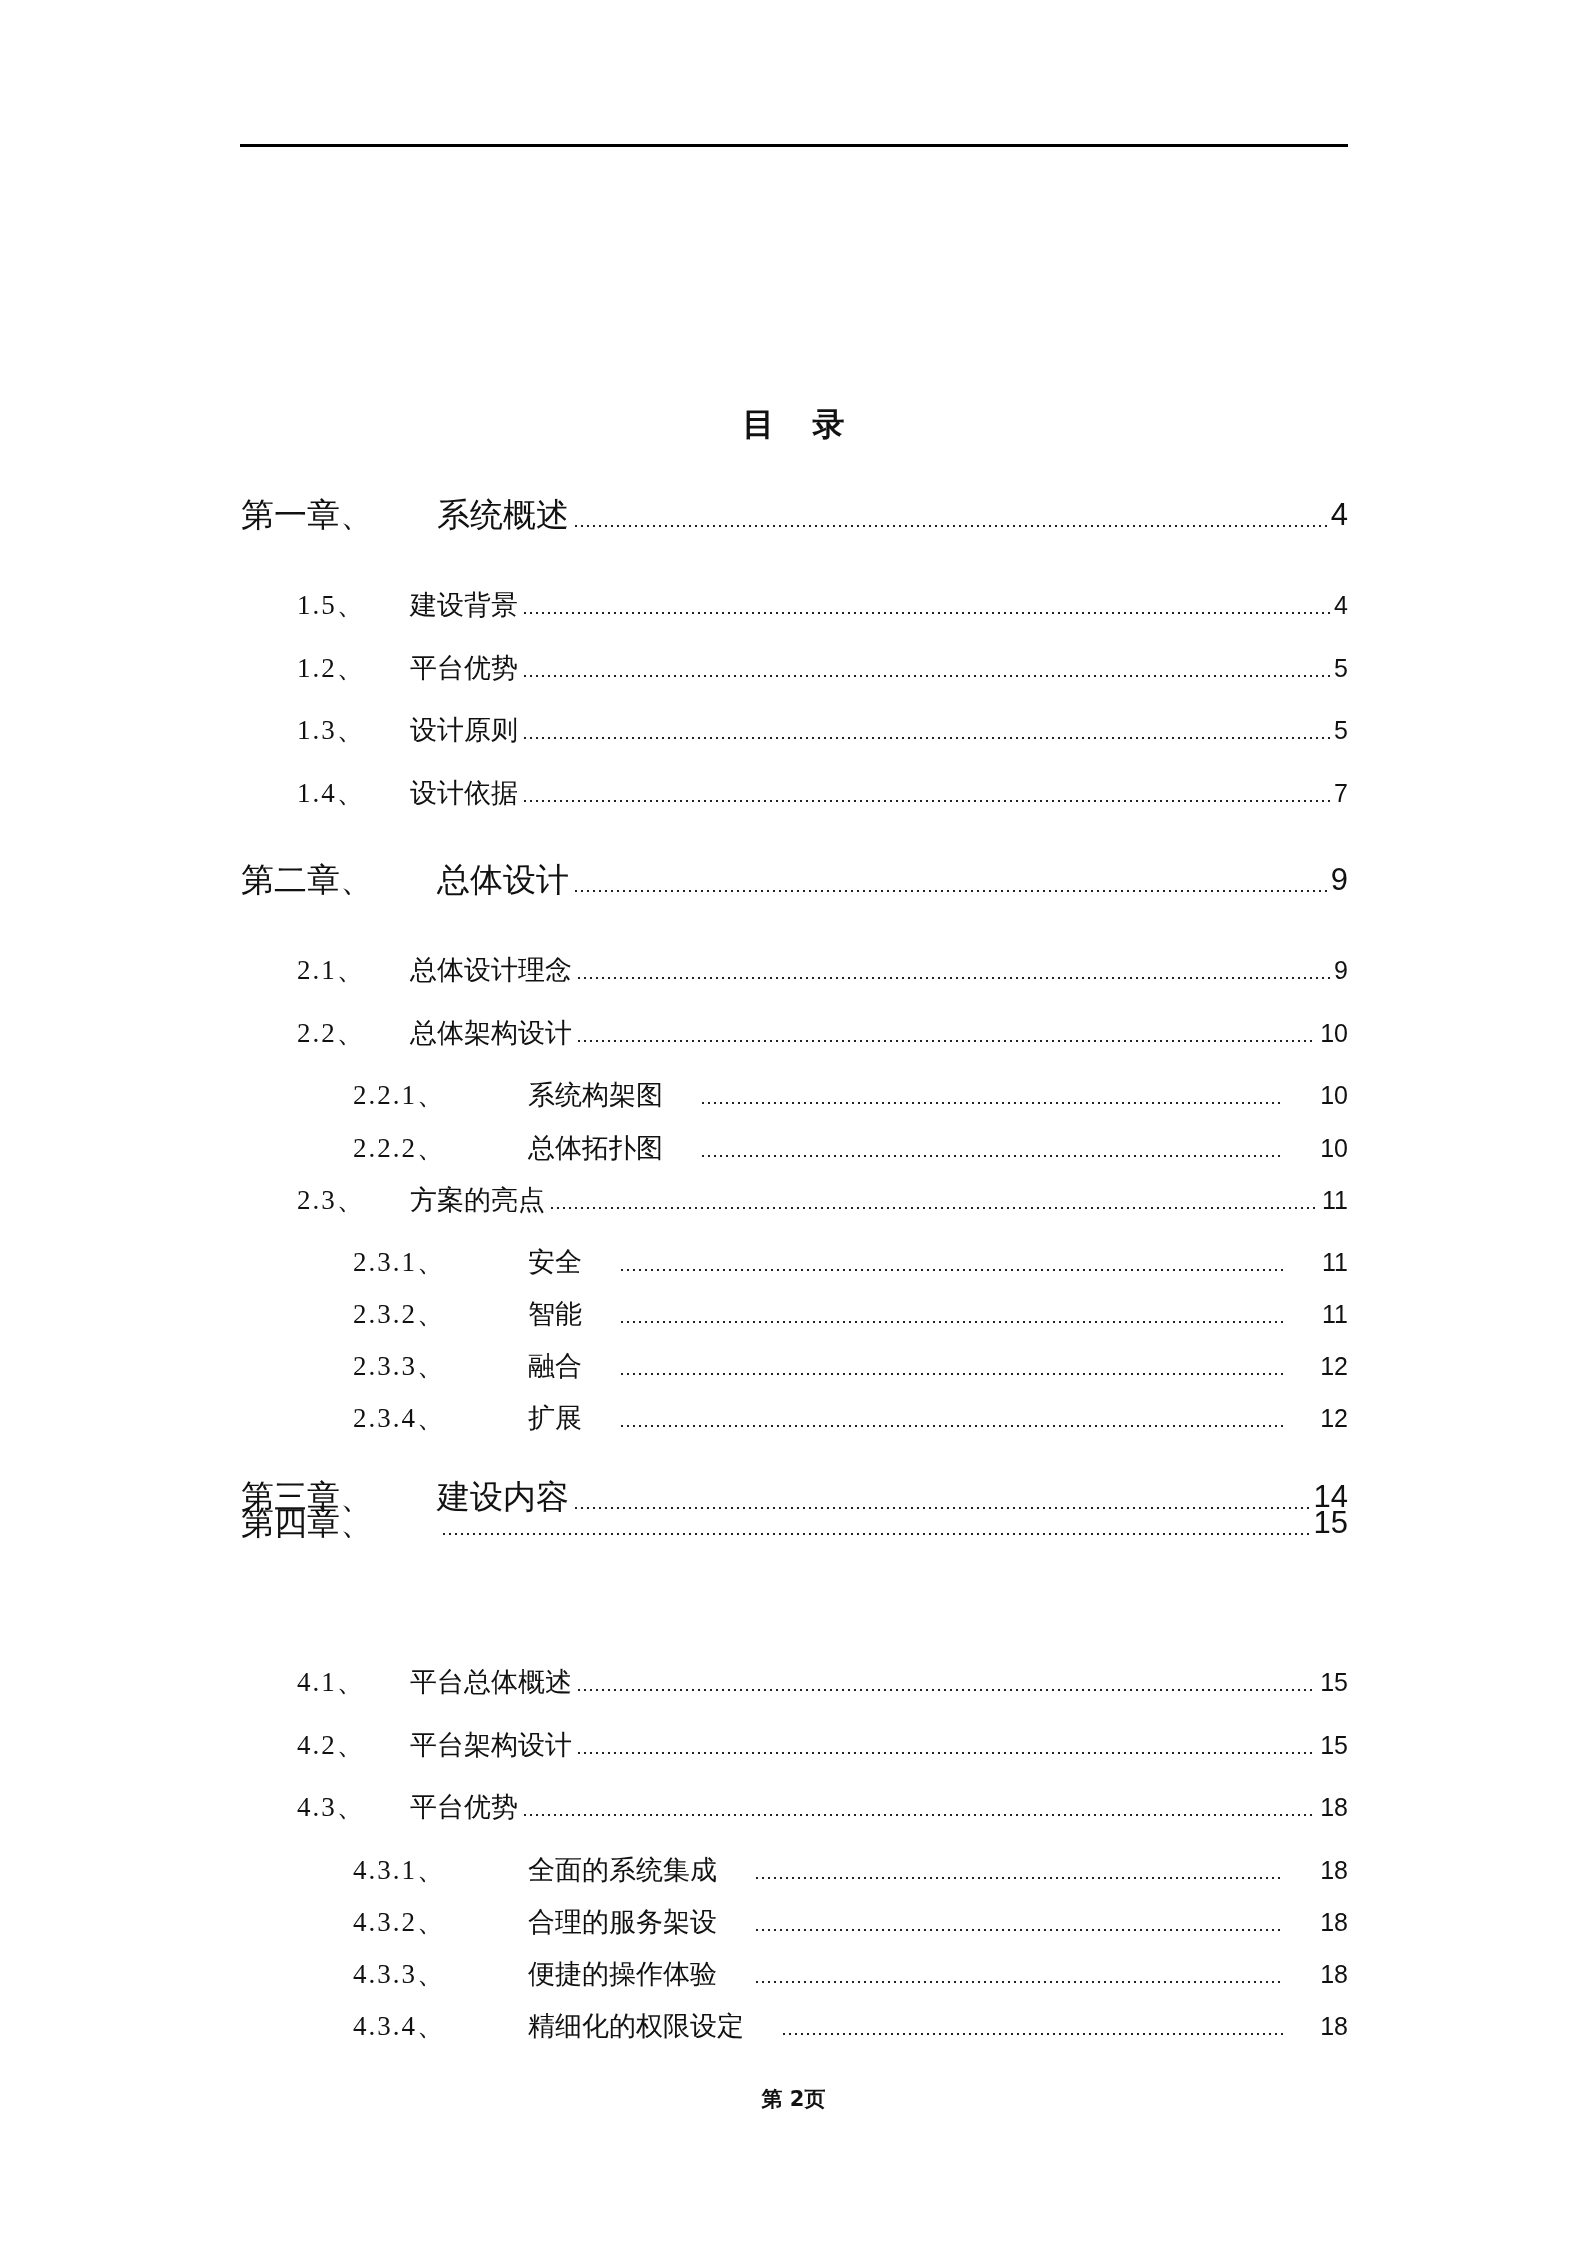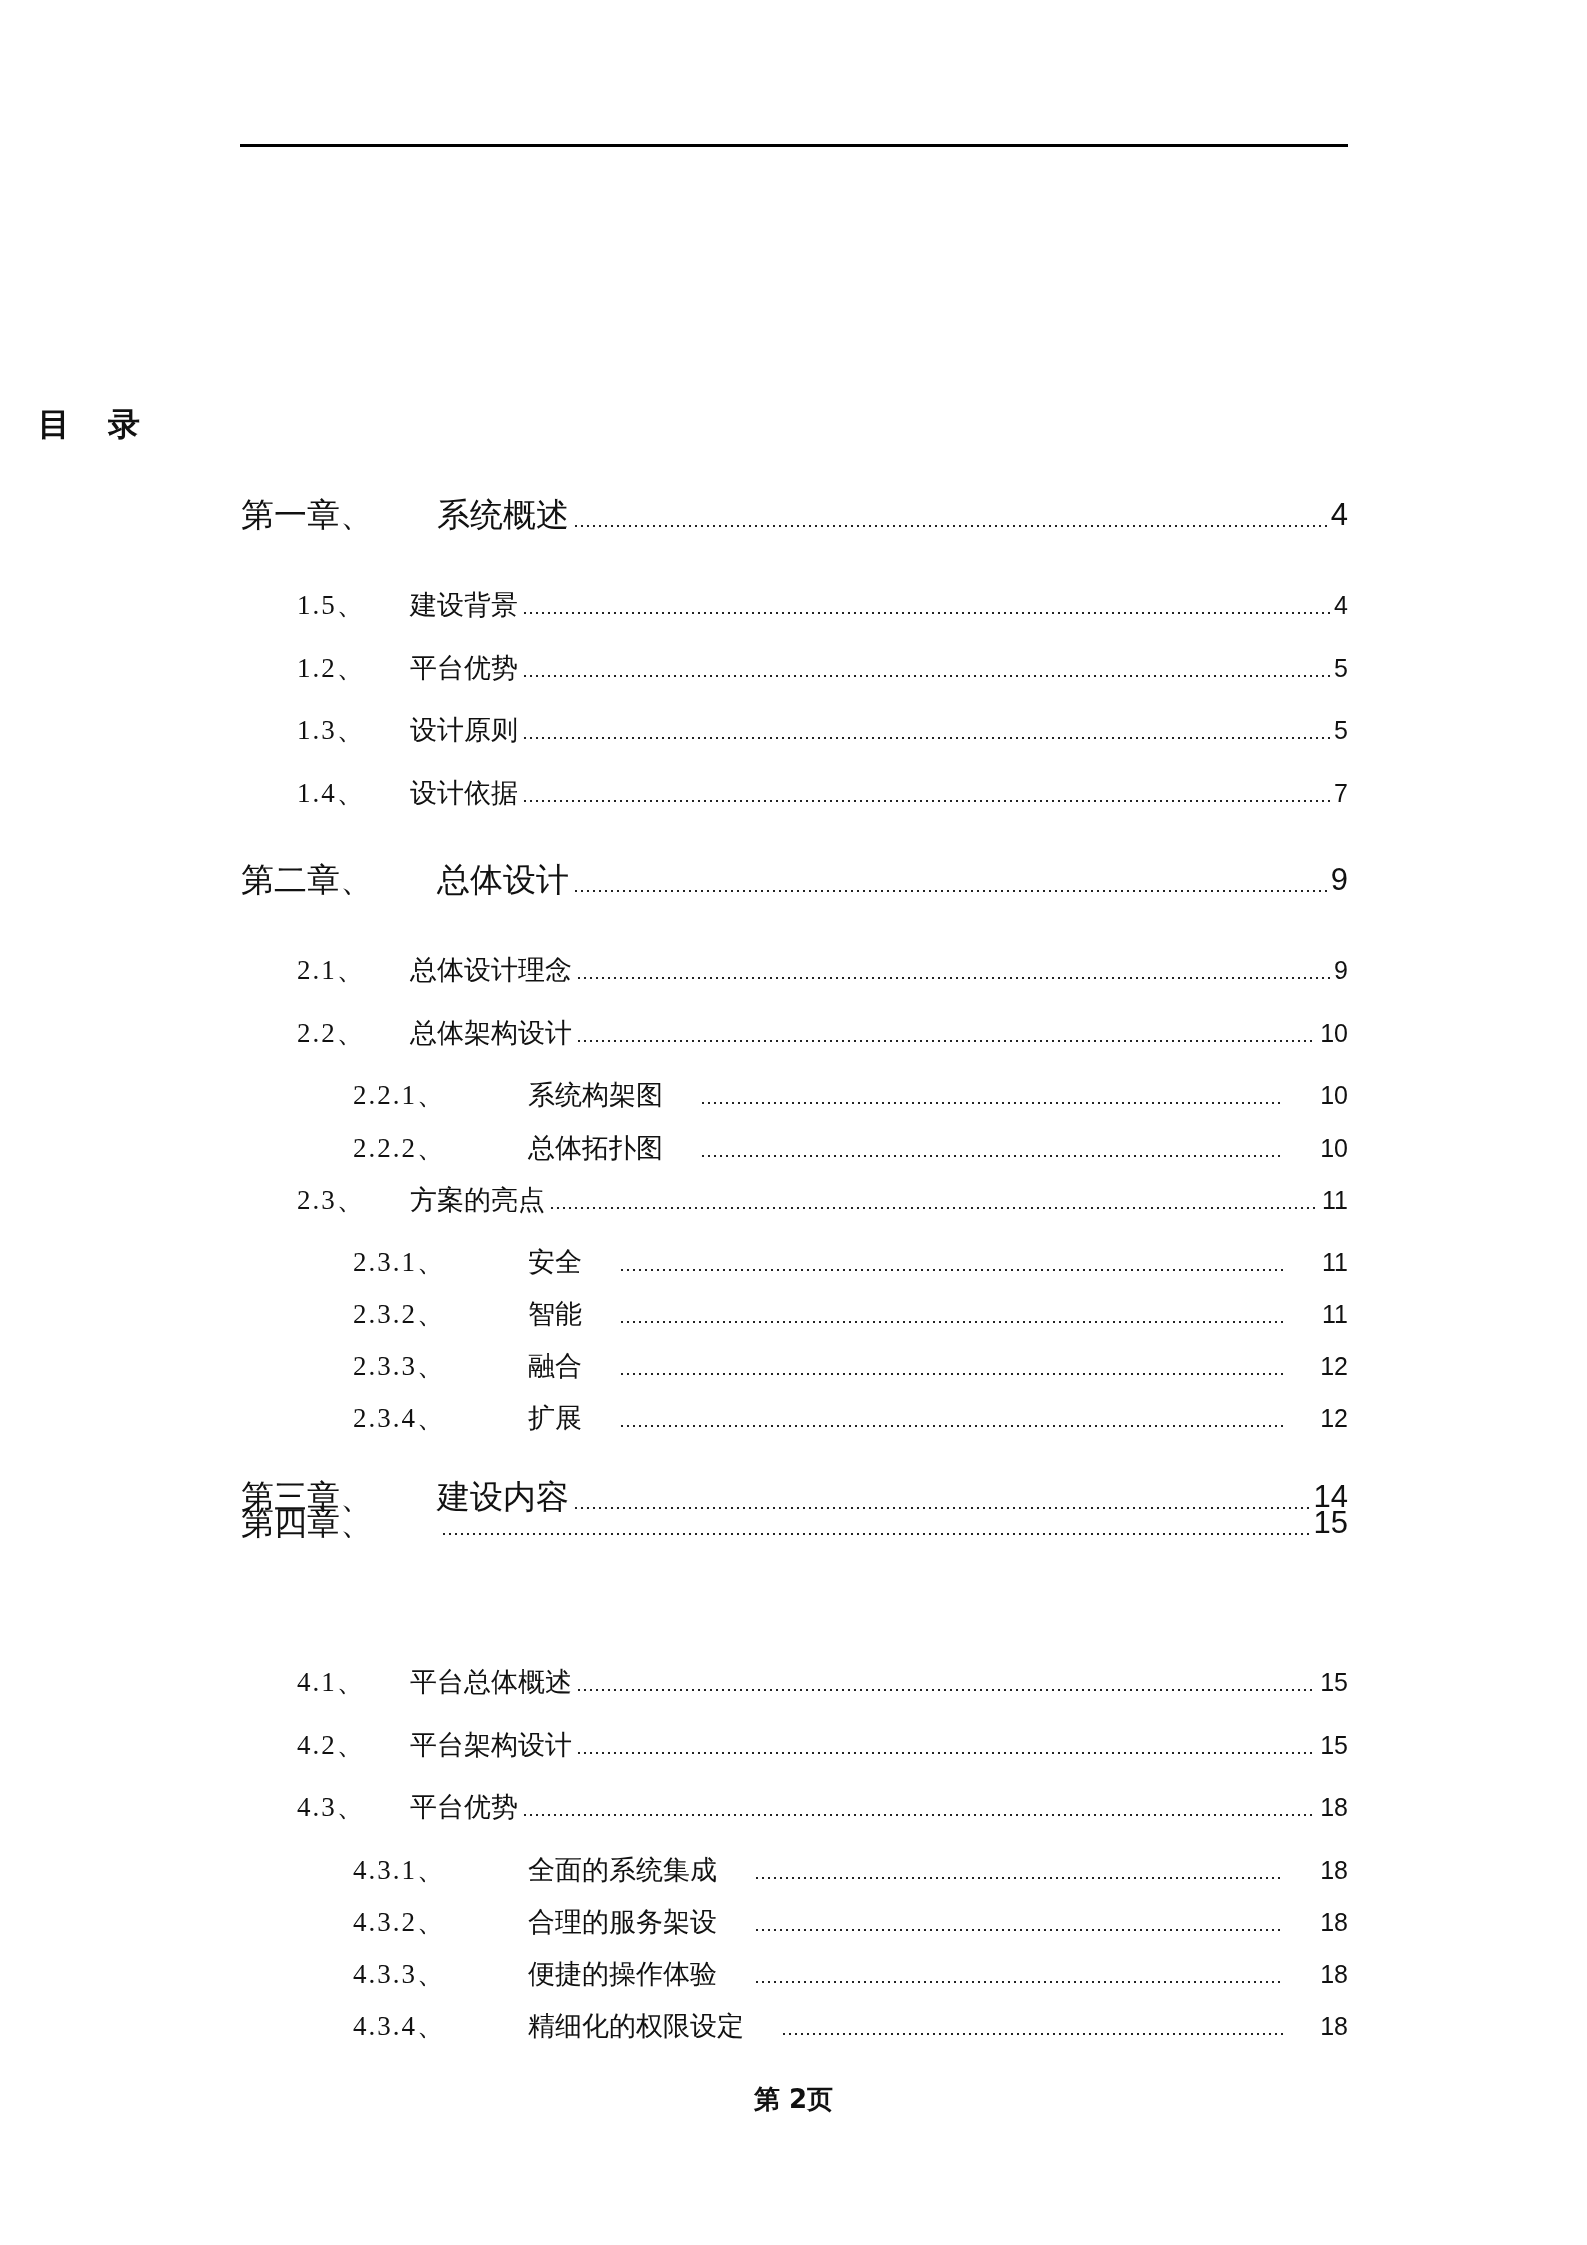--- a/index.html
+++ b/index.html
@@ -21,21 +21,21 @@
       top: 144px;
       width: 1108px;
       height: 3px;
       background: #000000;
     }
     .toc-title {
       position: absolute;
       left: 0;
       width: 1587px;
       top: 404px;
-      text-align: left;
+      text-align: center;
       font-family: "DejaVu Serif", "Liberation Serif", serif;
       font-weight: bold;
       font-size: 32px;
       letter-spacing: 38px;
       text-indent: 38px;
       line-height: 40px;
     }
     .toc-entry {
       position: absolute;
       right: 239px;
@@ -102,21 +102,21 @@
     .lvl3 .leader { margin-bottom: 8px; }
 
     .page-footer {
       position: absolute;
       left: 0;
       width: 1587px;
       top: 2084px;
       text-align: center;
       font-family: "DejaVu Sans", "Liberation Sans", sans-serif;
       font-weight: bold;
-      font-size: 26px;
+      font-size: 21px;
       line-height: 30px;
       color: #111;
     }
   </style>
 </head>
 <body>
 
 <div class="header-rule"></div>
 
 <div class="toc-title">目录</div>

